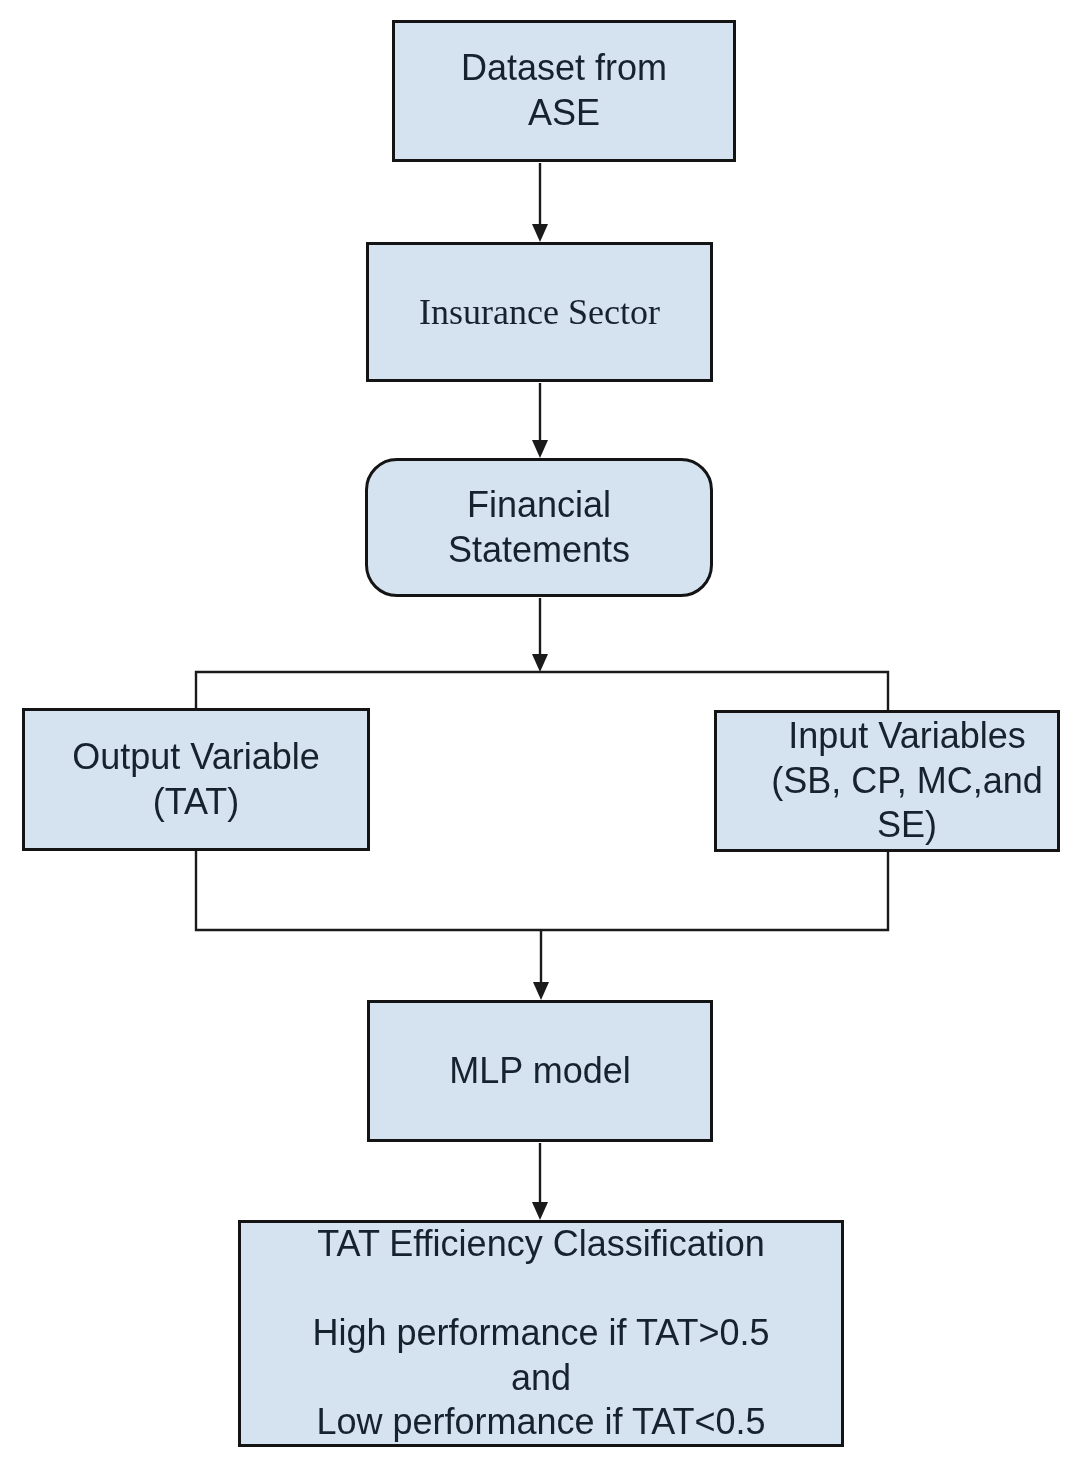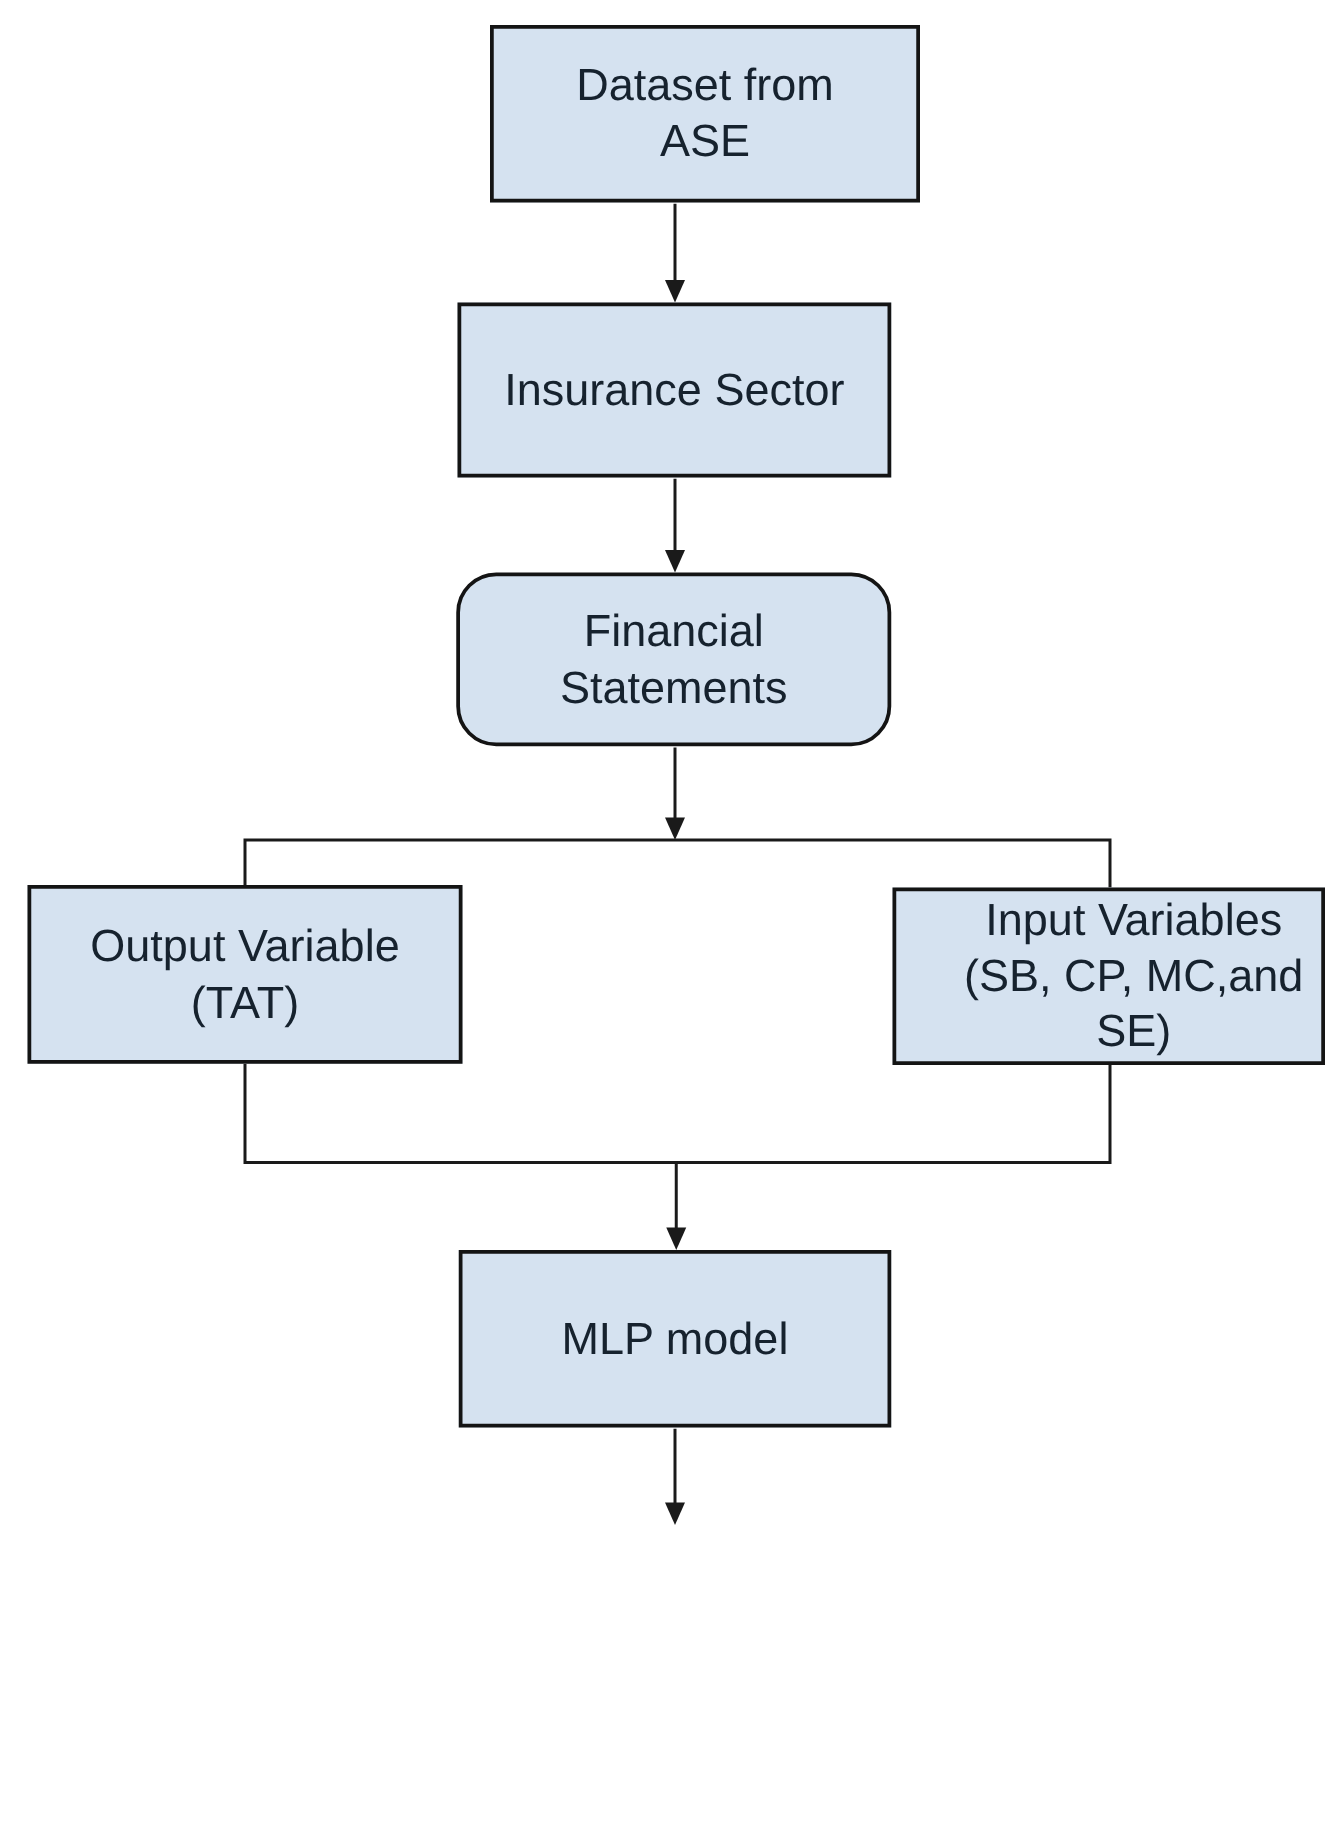--- a/index.html
+++ b/index.html
@@ -52,21 +52,21 @@
     line-height: 1.24;
     z-index: 1;
   }
   .node .label {
     white-space: pre-line;
     width: 100%;
     padding: 2px 6px;
     box-sizing: border-box;
   }
   .node-dataset        { left: 368px; top:   20px; width: 344px; height: 142px; margin-left: 24px; }
-  .node-insurance      { left: 366px; top:  242px; width: 347px; height: 140px; }
+  .node-insurance      { left: 366px; top:  242px; width: 347px; height: 140px; font-family: Liberation Serif, serif; }
   .node-financial      { left: 365px; top:  458px; width: 348px; height: 139px; border-radius: 32px; }
   .node-output         { left:  22px; top:  708px; width: 348px; height: 143px; justify-content: center; }
   .node-input          { left: 714px; top:  710px; width: 346px; height: 142px; padding-left: 40px; }
   .node-mlp            { left: 367px; top: 1000px; width: 346px; height: 142px; }
   .node-classification { left: 238px; top: 1220px; width: 606px; height: 227px; }
 </style>
 </head>
 <body>
 
 <div class="stage">
@@ -115,14 +115,21 @@
   <div class="node node-input">
     <span class="label">Input Variables
 (SB, CP, MC,and
 SE)</span>
   </div>
 
   <div class="node node-mlp">
     <span class="label">MLP model</span>
   </div>
 
+  <div class="node node-classification">
+    <span class="label">TAT Efficiency Classification
+
+High performance if TAT&gt;0.5
+and
+Low performance if TAT&lt;0.5</span>
+  </div>
 
 </div>
 
 </body></html>

